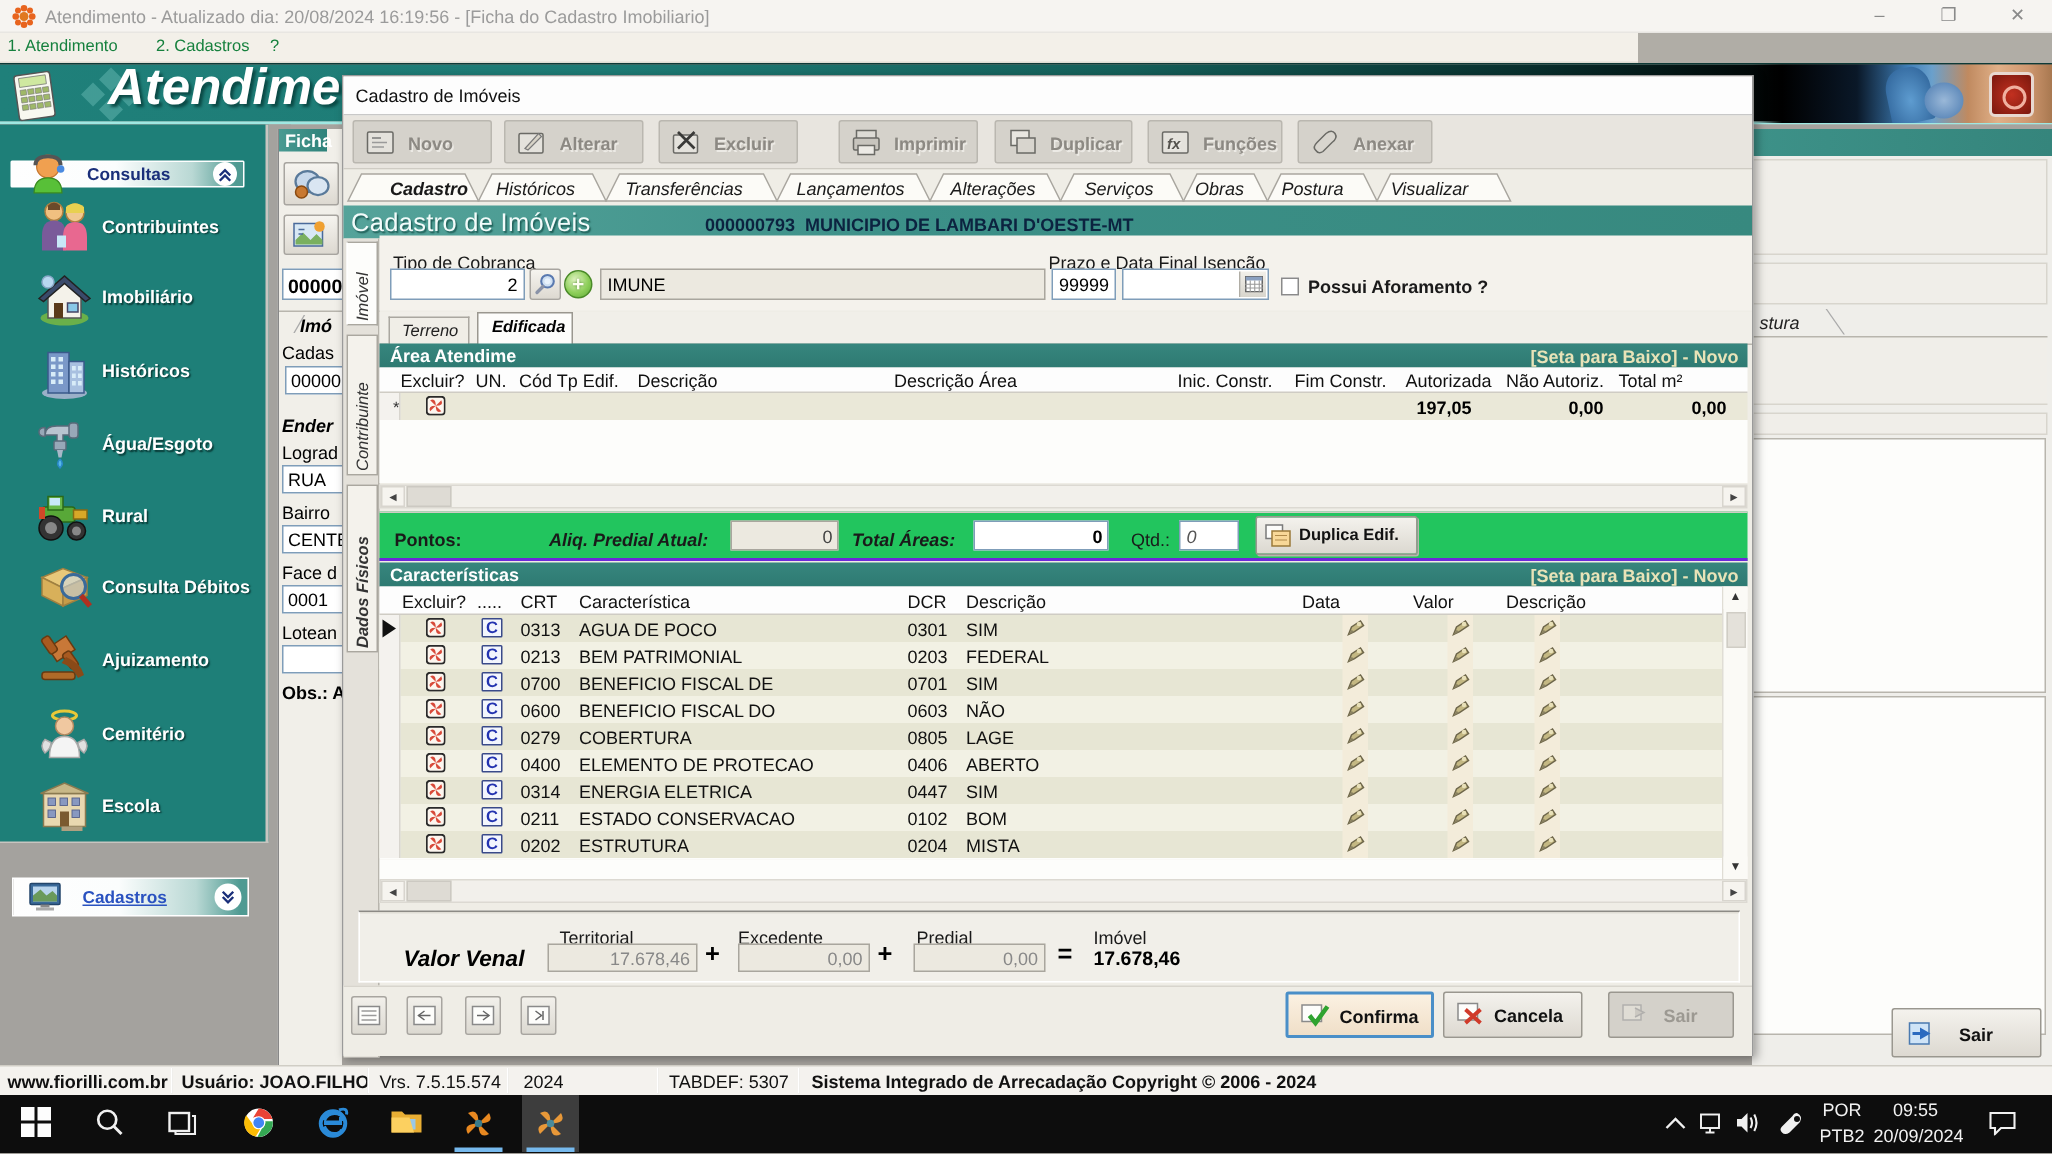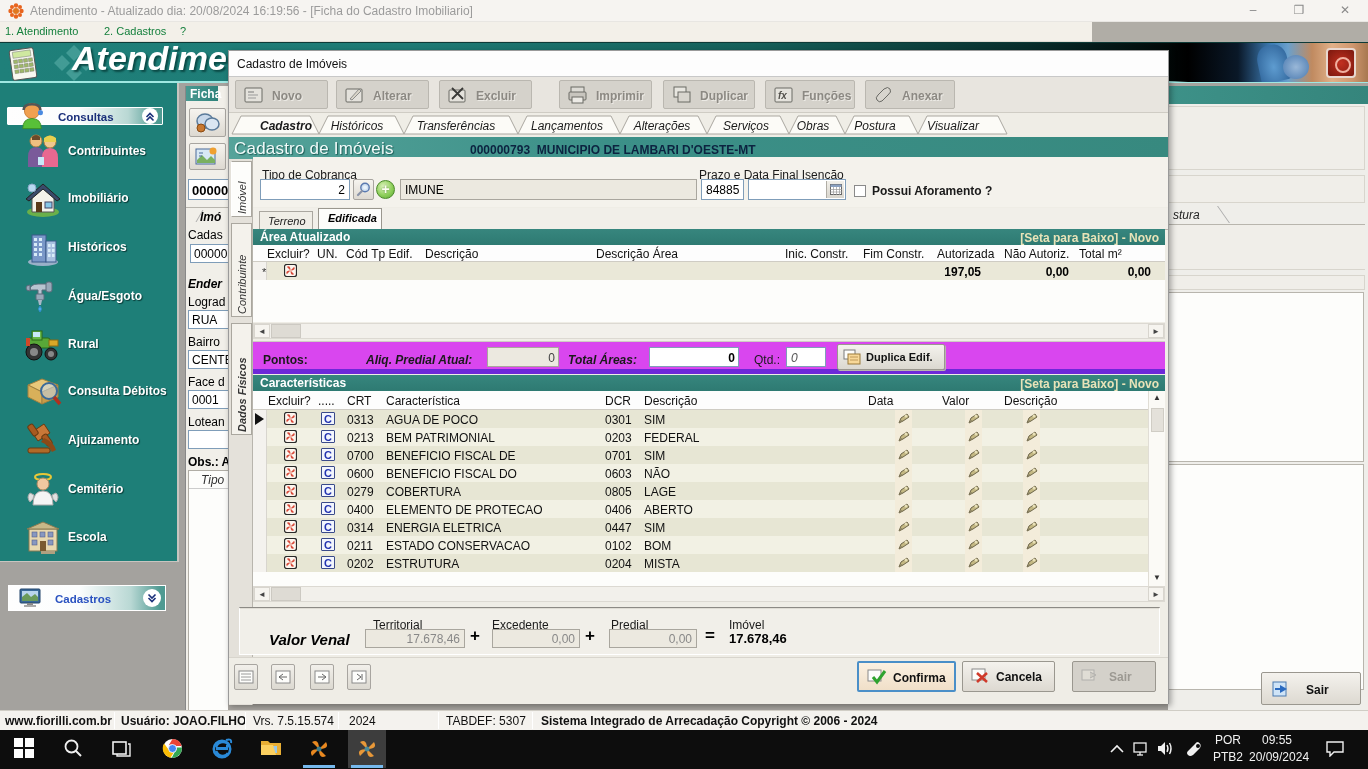--- a/index.html
+++ b/index.html
@@ -31,21 +31,21 @@
 
 #sidebarArea { left:0; top:83px; width:194px; height:627px; background:#a4a29e;text-align:center; }
 #sidePanel { position:absolute; left:0px; top:0px; width:179px; height:479px; background:#1e7f78; border-right:2px solid #c8c5c0; border-bottom:1px solid #c8c5c0; }
 .navHeader { position:absolute; left:2px; width:156px; height:18px; background:linear-gradient(90deg,#fefefe 0%,#fbfdfd 45%,#b9d8d4 78%,#4f9a92 97%); border:1px solid #ffffff; border-radius:1px; }
 .navHeader .nhtext { position:absolute; left:50px; top:3px; color:#1a2f7a; font-weight:bold; font-size:11.5px; }
 .navHeader .chev { position:absolute; right:4px; top:0px; width:16px; height:16px; background:#fff; border-radius:50%; color:#1a2f7a; text-align:center; font-size:9px; font-weight:bold; line-height:9px; padding-top:1px; }
 .navItem { position:absolute; left:24px; width:140px; height:36px; color:#fff; font-weight:bold; font-size:12px; }
 .navItem .lbl { position:absolute; left:44px; top:11px; text-shadow:1px 1px 1px #083b37; white-space:nowrap; }
 .navItem svg { position:absolute; left:0; top:0; }
 #cadBar { position:absolute; left:8px; top:502px; width:158px; height:26px; background:linear-gradient(90deg,#fefefe 0%,#fbfdfd 45%,#b9d8d4 78%,#4f9a92 97%); border:1px solid #fff; }
-#cadBar .nhtext { position:absolute; left:46px; top:7px; color:#2a52c0; font-weight:bold; font-size:11.5px; }
+#cadBar .nhtext { position:absolute; left:46px; top:7px; color:#2a52c0; font-weight:bold; font-size:11.5px;text-decoration:underline; }
 #cadBar .chev { position:absolute; right:4px; top:3px; width:18px; height:18px; background:#fff; border-radius:50%; color:#1a2f7a; text-align:center; font-size:9px; font-weight:bold; line-height:9px; padding-top:1px; }
 
 #bgLeft { left:185px; top:86px; width:43px; height:624px; background:#f1efe9; border-left:1px solid #888; overflow:hidden; font-size:11px; color:#000; }
 #bgRight { left:1168px; top:86px; width:200px; height:624px; background:#efeeea; overflow:hidden; }
 
 #dialog { left:228px; top:50px; width:941px; height:654px; background:#efede6; border:1px solid #9a9a9a; box-shadow:2px 2px 6px rgba(0,0,0,0.35); }
 #dlgTitle { position:absolute; left:0; top:0; width:939px; height:26px; background:#fdfdfd; border-bottom:1px solid #c8c8c8; }
 #dlgTitle span { position:absolute; left:8px; top:6px; font-size:12px; color:#111; }
 #toolbar { position:absolute; left:0; top:26px; width:939px; height:36px; background:#e8e5df; border-bottom:1px solid #cfccc4; }
 .tbtn { position:absolute; top:3px; height:29px; background:#d5d2cb; border:1px solid #bab7b0; border-radius:2px; color:#8c8983; font-weight:bold; font-size:12px; text-shadow:1px 1px 0 #eceae5; }
@@ -66,21 +66,21 @@
 .secHdr { position:absolute; background:linear-gradient(180deg,#37867e,#2e7a72); color:#fff; font-weight:bold; font-size:12px; }
 .secHdr .r { position:absolute; right:6px; top:2px; color:#e8e3b8; }
 .gridHdr { position:absolute; background:#fdfdfd; border-bottom:1px solid #cfccc4; font-size:12px; color:#111; }
 .gh { position:absolute; top:2px; white-space:nowrap; }
 .scrollH { position:absolute; height:16px; background:#f2f0eb; border:1px solid #dcd9d2; }
 .scrollH .la,.scrollH .ra { position:absolute; top:0; width:16px; height:14px; background:#f6f4ef; border:1px solid #d8d5ce; color:#444; font-size:8px; text-align:center; line-height:13px; }
 .scrollH .thumb { position:absolute; top:0; height:14px; background:#dedbd4; border:1px solid #ccc9c2; }
 #formPanel { position:absolute; left:24px; top:106px; width:915px; height:50px; background:#f4f2ec; }
 #subtabs { position:absolute; left:24px; top:157px; width:915px; height:22px; background:#f1efe9; border-bottom:1px solid #b8b5ad; }
 .sqbtn { position:absolute; background:linear-gradient(180deg,#f6f4ef,#ddd9d1); border:1px solid #a8a5a0; border-radius:2px; }
-#pontosBar { position:absolute; left:24px; top:290px; width:912px; height:33px; background:#d946ef; border-top:1px solid #cfccc4; border-bottom:5px solid #6d28d9; }
+#pontosBar { position:absolute; left:24px; top:290px; width:912px; height:33px; background:#22c55e; border-top:1px solid #cfccc4; border-bottom:2px solid #6d28d9; }
 .pbtn { position:absolute; background:linear-gradient(180deg,#f4f2ed,#dbd8d0); border:1px solid #9a978f; border-radius:2px; box-shadow:1px 1px 0 #b8b5ad; }
 #grid2 { position:absolute; left:24px; top:359px; width:895px; height:163px; background:#fdfdfb; }
 .g2row { position:absolute; left:0; width:895px; height:18px; font-size:12px; color:#111; }
 .g2row .c1 { position:absolute; left:94px; top:3px; }
 .g2row .c2 { position:absolute; left:133px; top:3px; }
 .g2row .c3 { position:absolute; left:352px; top:3px; }
 .g2row .c4 { position:absolute; left:391px; top:3px; }
 .g2row svg.rx { position:absolute; left:31px; top:2px; }
 .g2row .cc { position:absolute; left:68px; top:2px; width:14px; height:13px; background:#f2f5fd; border:1px solid #3a4a8a; border-radius:1px; color:#2333b0; font-weight:bold; font-size:11px; text-align:center; line-height:12px; }
 .stripe { position:absolute; top:0; width:17px; height:18px; background:#f3ecda; }
@@ -327,24 +327,20 @@
     <span style="position:absolute;left:2px;top:191px;font-weight:bold;font-style:italic;font-size:12px">Ender</span>
     <span style="position:absolute;left:2px;top:209px;font-size:12px">Lograd</span>
     <div class="field" style="left:2px;top:224px;width:41px;height:19px;font-size:12px;padding:2px 0 0 3px">RUA</div>
     <span style="position:absolute;left:2px;top:249px;font-size:12px">Bairro</span>
     <div class="field" style="left:2px;top:264px;width:41px;height:19px;font-size:12px;padding:2px 0 0 3px">CENTE</div>
     <span style="position:absolute;left:2px;top:289px;font-size:12px">Face d</span>
     <div class="field" style="left:2px;top:304px;width:41px;height:19px;font-size:12px;padding:2px 0 0 3px">0001</div>
     <span style="position:absolute;left:2px;top:329px;font-size:12px">Lotean</span>
     <div class="field" style="left:2px;top:344px;width:41px;height:19px"></div>
     <span style="position:absolute;left:2px;top:369px;font-weight:bold;font-size:12px;white-space:nowrap">Obs.: A</span>
-    <div style="position:absolute;left:2px;top:384px;width:41px;height:300px;background:#fdfdfb;border:1px solid #b0ada5">
-        <span style="position:absolute;left:12px;top:2px;font-style:italic;font-size:12px;color:#333">Tipo</span>
-        <div style="position:absolute;left:0;top:17px;width:41px;border-top:1px solid #ccc"></div>
-      </div>
   </div>
   <div id="bgRight" class="abs">
     <div style="position:absolute;left:0;top:0;width:200px;height:18px;background:linear-gradient(90deg,#3d9188,#35857c)"></div>
     <div style="position:absolute;left:0;top:20px;width:197px;height:64px;background:#f0eee9;border:1px solid #d8d5cd"></div>
     <div style="position:absolute;left:0;top:89px;width:197px;height:28px;background:#f0eee9;border:1px solid #d8d5cd"></div>
     <div style="position:absolute;left:0;top:120px;width:200px;height:18px">
         <span style="position:absolute;left:5px;top:2px;font-style:italic;font-size:12px;color:#222">stura</span>
         <div style="position:absolute;left:38px;top:0;width:18px;height:17px;border-right:1px solid #aaa;transform:skewX(35deg)"></div>
       </div>
     <div style="position:absolute;left:0;top:138px;width:197px;height:46px;background:#f0eee9;border-top:1px solid #b8b5ad;border-bottom:1px solid #d8d5cd"></div>
@@ -462,21 +458,21 @@
       <span class="lab" style="left:9px;top:11px">Tipo de Cobrança</span>
       <div class="field" style="left:7px;top:22px;width:90px;height:21px;text-align:right;padding:3px 4px 0 0">2</div>
       <div class="sqbtn" style="left:100px;top:22px;width:21px;height:21px"><svg width="17" height="17" viewBox="0 0 17 17" style="margin:1px">
             <circle cx="10" cy="6.5" r="4.2" fill="#cfe0f2" stroke="#5a7ab0" stroke-width="1.4"></circle>
             <circle cx="10" cy="6.5" r="2" fill="#e8f2fc"></circle>
             <line x1="7" y1="10" x2="3" y2="14" stroke="#8a93a8" stroke-width="2.2" stroke-linecap="round"></line>
           </svg></div>
       <div style="position:absolute;left:123px;top:23px;width:19px;height:19px;border-radius:50%;background:radial-gradient(circle at 40% 35%,#e6f6c8,#8ecf5a 55%,#5aa832);border:1px solid #4a8a28;color:#fdfdf0;font-weight:bold;text-align:center;line-height:17px;font-size:14px;text-shadow:0 0 2px #4a8a28">+</div>
       <div class="fieldg" style="left:147px;top:22px;width:297px;height:21px;padding:3px 0 0 4px">IMUNE</div>
       <span class="lab" style="left:446px;top:11px">Prazo e Data Final Isenção</span>
-      <div class="field" style="left:448px;top:22px;width:43px;height:21px;padding:3px 0 0 4px">84885</div>
+      <div class="field" style="left:448px;top:22px;width:43px;height:21px;padding:3px 0 0 4px">99999</div>
       <div class="field" style="left:495px;top:22px;width:98px;height:21px">
         <div style="position:absolute;right:1px;top:1px;width:18px;height:17px;background:linear-gradient(180deg,#f2f0ea,#d8d5cd);border-left:1px solid #b0ada5"><svg width="12" height="12" viewBox="0 0 12 12" style="margin:2px 3px">
               <rect x="0.5" y="1.5" width="11" height="10" fill="#fff" stroke="#666"></rect>
               <rect x="0.5" y="1.5" width="11" height="2.5" fill="#8aa0c0"></rect>
               <g stroke="#999" stroke-width="0.7">
                 <line x1="0" y1="6.5" x2="12" y2="6.5"></line>
                 <line x1="0" y1="9" x2="12" y2="9"></line>
                 <line x1="3.5" y1="4" x2="3.5" y2="12"></line>
                 <line x1="6.5" y1="4" x2="6.5" y2="12"></line>
                 <line x1="9.5" y1="4" x2="9.5" y2="12"></line>
@@ -484,21 +480,21 @@
             </svg></div>
       </div>
       <div style="position:absolute;left:601px;top:28px;width:12px;height:12px;background:#fff;border:1px solid #8a8a8a"></div>
       <span class="lab" style="left:619px;top:27px;font-weight:bold">Possui Aforamento ?</span>
     </div>
     <div id="subtabs">
       <div style="position:absolute;left:6px;top:3px;width:54px;height:19px;background:#f0eee7;border:1px solid #aaa7a0;border-bottom:none;font-style:italic;padding:3px 0 0 8px;color:#222">Terreno</div>
       <div style="position:absolute;left:65px;top:0;width:64px;height:22px;background:#fdfdfb;border:1px solid #9a978f;border-bottom:none;font-style:italic;font-weight:bold;padding:3px 0 0 9px;color:#000">Edificada</div>
     </div>
     <div class="secHdr" style="left:24px;top:178px;width:912px;height:16px">
-        <span style="position:absolute;left:7px;top:1px">Área Atualizado</span>
+        <span style="position:absolute;left:7px;top:1px">Área Atendime</span>
         <span class="r">[Seta para Baixo] - Novo</span>
       </div>
     <div class="gridHdr" style="left:24px;top:194px;width:912px;height:17px">
       <span class="gh" style="left:14px">Excluir?</span>
         <span class="gh" style="left:64px">UN.</span>
         <span class="gh" style="left:93px">Cód Tp Edif.</span>
         <span class="gh" style="left:172px">Descrição</span>
         <span class="gh" style="left:343px">Descrição Área</span>
         <span class="gh" style="left:532px">Inic. Constr.</span>
         <span class="gh" style="left:610px">Fim Constr.</span>

